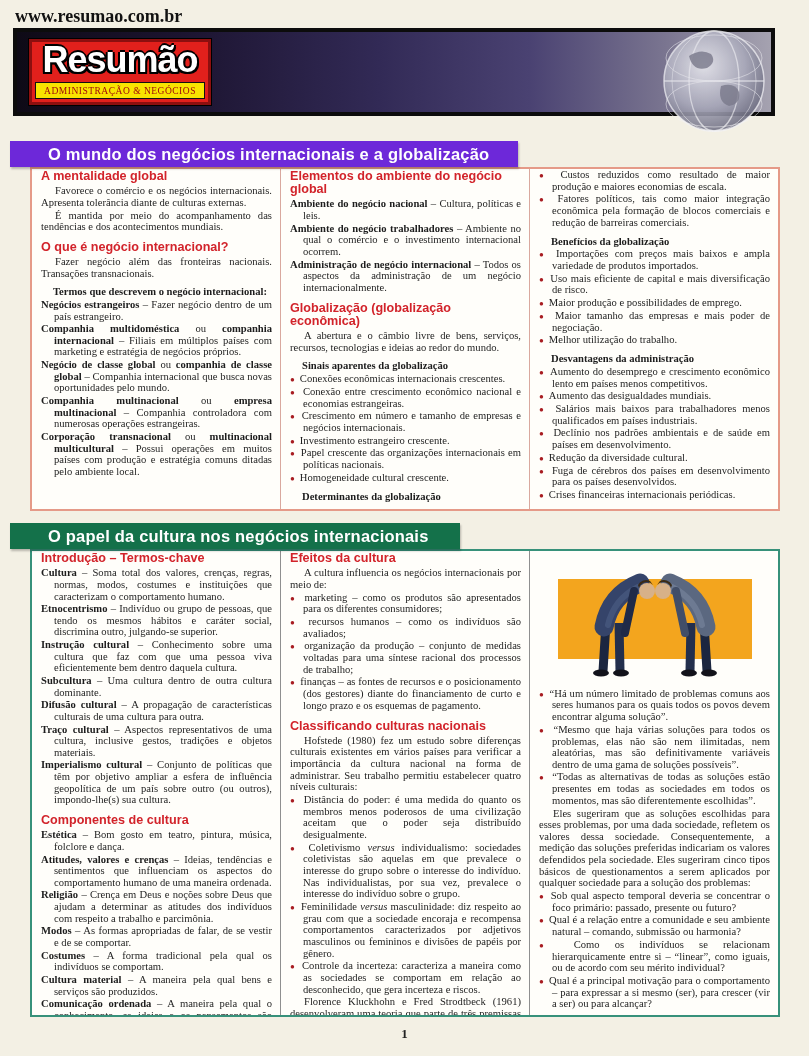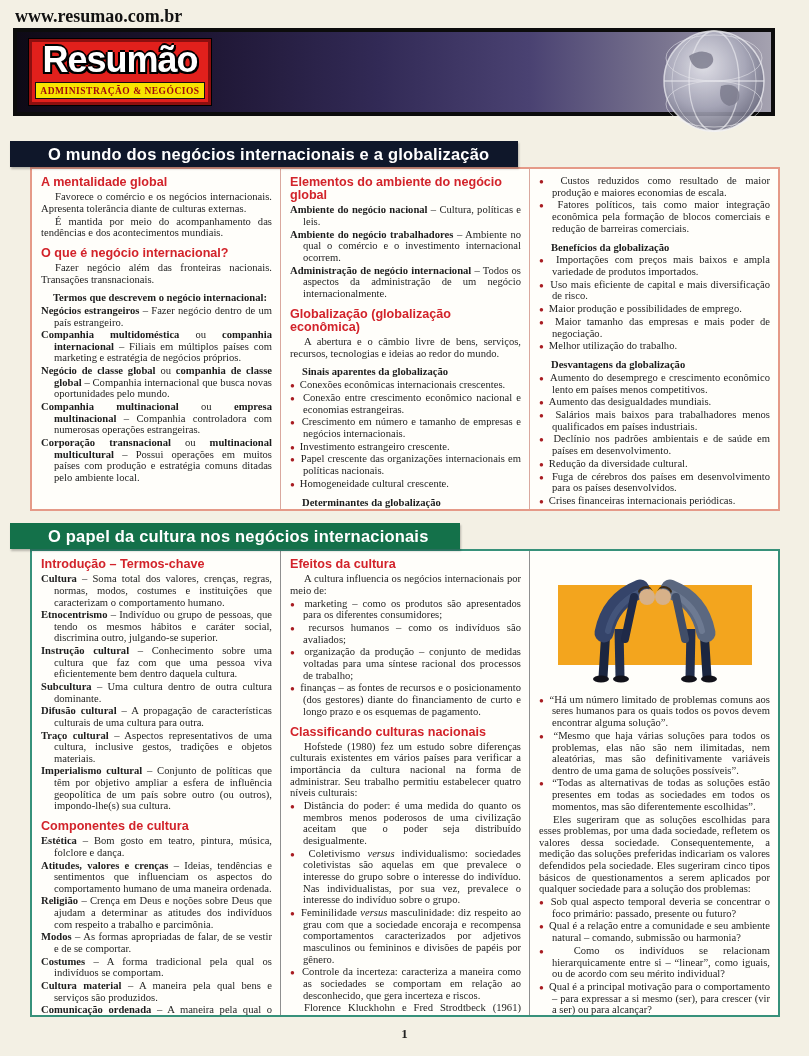--- a/index.html
+++ b/index.html
@@ -30,21 +30,21 @@
     font-family:"Liberation Sans",sans-serif;font-weight:bold;font-size:36px;letter-spacing:-1px;
     color:#fff;
     text-shadow:-2px 0 #000,2px 0 #000,0 -2px #000,0 2px #000,2px 2px #000,-2px 2px 0 #000;
   }
   .logo-strip{
     position:absolute;left:3px;right:3px;bottom:3px;height:17px;
     background:#f8e400;border:1px solid #111;box-sizing:border-box;
     display:flex;align-items:center;justify-content:center;
   }
   .logo-strip span{
-    font-family:"Liberation Serif",serif;font-weight:bold;font-size:9.5px;color:#a00b0b;letter-spacing:.5px;
+    font-family:"Liberation Serif",serif;font-weight:normal;font-size:9.5px;color:#a00b0b;letter-spacing:.5px;
   }
   .banner-title{
     position:absolute;left:210px;top:0;height:80px;right:6px;
     display:flex;align-items:center;justify-content:center;white-space:nowrap;z-index:2;
   }
   .banner-title .t-light{
     font-family:"Liberation Sans",sans-serif;font-weight:400;font-size:37px;color:#fff;
     letter-spacing:0px;margin-right:10px;text-shadow:1px 1px 3px #000;
   }
   .banner-title .t-bold{
@@ -57,21 +57,21 @@
     box-shadow:1px 2px 2px rgba(0,0,0,.25);
   }
   .section-bar span{
     font-family:"Liberation Sans",sans-serif;font-weight:bold;font-size:16.5px;color:#fff;
     padding-left:38px;letter-spacing:.2px;
   }
   .section-box{
     position:absolute;background:#fffefa;box-sizing:border-box;overflow:hidden;
   }
   .cols{display:flex;height:100%;}
-  .col{flex:1 1 0;padding:6px 8px 4px 9px;overflow:hidden;}
+  .col{flex:1 1 0;padding:0 8px 4px 9px;overflow:hidden;}
   
   .col{font-size:10.6px;line-height:1.1;text-align:justify;}
   .b-h{
     font-family:"Liberation Sans",sans-serif;font-weight:bold;font-size:12.6px;
     color:#d2232a;margin:8px 0 2px;text-align:left;line-height:1.05;
   }
   .b-h:first-child{margin-top:1px;}
   .b-sub{font-weight:bold;margin:7px 0 1px;padding-left:12px;text-align:left;}
   .b-p{text-indent:14px;margin-bottom:1px;}
   .b-term{padding-left:13px;text-indent:-13px;margin-bottom:1px;}
@@ -111,21 +111,21 @@
     <path d="M62,60 q14,-4 18,6 q2,12 -10,14 q-12,-4 -8,-20z" fill="#777788" opacity=".8"></path>
   </svg>
   <div class="logo-box">
     <div class="logo-title">Resumão</div>
     <div class="logo-strip">
       <span>ADMINISTRAÇÃO &amp; NEGÓCIOS</span>
     </div>
   </div>
 </div>
 
-<div class="section-bar" style="left: 10px; top: 141px; width: 508px; background: #0f172a;">
+<div class="section-bar" style="left: 10px; top: 141px; width: 508px; background: #6d28d9;">
   <span>O mundo dos negócios internacionais e a globalização</span>
 </div>
 <div class="section-box" style="left:30px;top:167px;width:750px;height:344px;border:2px solid #e59a88;">
   <div class="cols">
       <div class="col" style="border-right: 1px solid rgb(217, 168, 158);">
         <div class="b-h">A mentalidade global</div>
         <div class="b-p">Favorece o comércio e os negócios internacionais. Apresenta tolerância diante de culturas externas.</div>
         <div class="b-p">É mantida por meio do acompanhamento das tendências e dos acontecimentos mundiais.</div>
         <div class="b-h">O que é negócio internacional?</div>
         <div class="b-p">Fazer negócio além das fronteiras nacionais. Transações transnacionais.</div>
@@ -154,21 +154,21 @@
       </div>
       <div class="col">
         <div class="b-li"><span class="dot">● </span><span>Custos reduzidos como resultado de maior produção e maiores economias de escala.</span></div>
         <div class="b-li"><span class="dot">● </span><span>Fatores políticos, tais como maior integração econômica pela formação de blocos comerciais e redução de barreiras comerciais.</span></div>
         <div class="b-sub">Benefícios da globalização</div>
         <div class="b-li"><span class="dot">● </span><span>Importações com preços mais baixos e ampla variedade de produtos importados.</span></div>
         <div class="b-li"><span class="dot">● </span><span>Uso mais eficiente de capital e mais diversificação de risco.</span></div>
         <div class="b-li"><span class="dot">● </span><span>Maior produção e possibilidades de emprego.</span></div>
         <div class="b-li"><span class="dot">● </span><span>Maior tamanho das empresas e mais poder de negociação.</span></div>
         <div class="b-li"><span class="dot">● </span><span>Melhor utilização do trabalho.</span></div>
-        <div class="b-sub">Desvantagens da globalização</div>
+        <div class="b-sub">Desvantagens da administração</div>
         <div class="b-li"><span class="dot">● </span><span>Aumento do desemprego e crescimento econômico lento em países menos competitivos.</span></div>
         <div class="b-li"><span class="dot">● </span><span>Aumento das desigualdades mundiais.</span></div>
         <div class="b-li"><span class="dot">● </span><span>Salários mais baixos para trabalhadores menos qualificados em países industriais.</span></div>
         <div class="b-li"><span class="dot">● </span><span>Declínio nos padrões ambientais e de saúde em países em desenvolvimento.</span></div>
         <div class="b-li"><span class="dot">● </span><span>Redução da diversidade cultural.</span></div>
         <div class="b-li"><span class="dot">● </span><span>Fuga de cérebros dos países em desenvolvimento para os países desenvolvidos.</span></div>
         <div class="b-li"><span class="dot">● </span><span>Crises financeiras internacionais periódicas.</span></div>
       </div>
     </div>
 </div>

